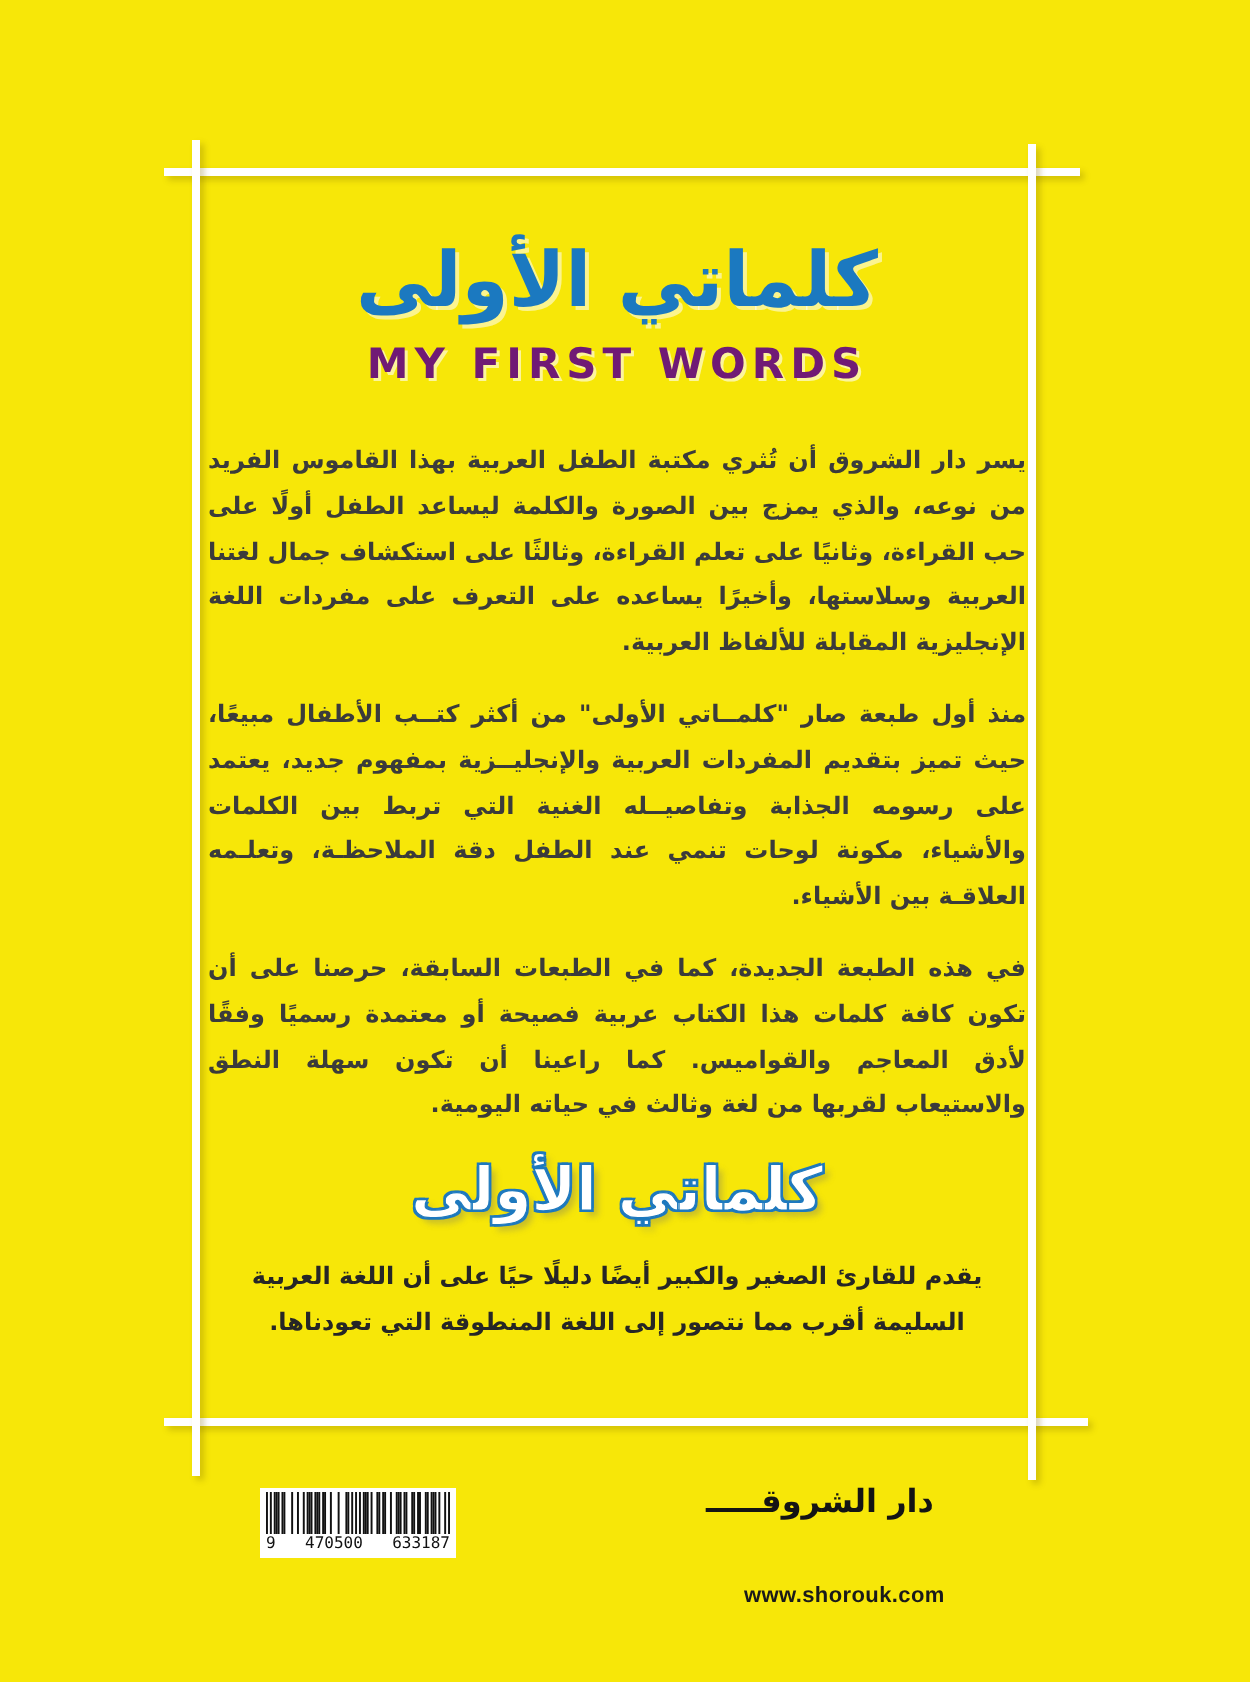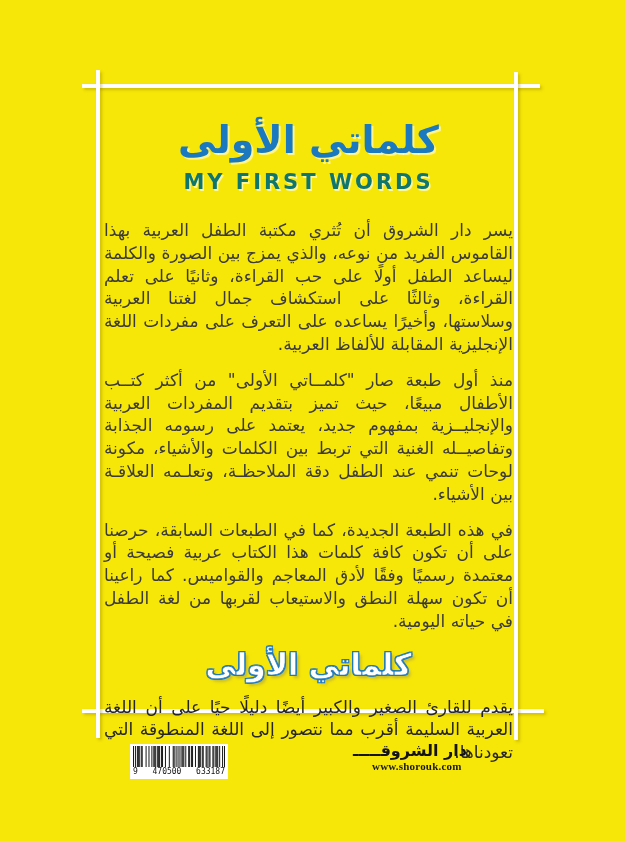--- a/index.html
+++ b/index.html
@@ -29,41 +29,42 @@
   }
   .title-ar {
     color: #1B79C0;
     font-size: 38px;
     font-weight: bold;
     line-height: 1.2;
     text-shadow: 2px 2px 0 rgba(255,255,255,0.55);
   }
   .title-en {
     margin-top: 6px;
-    color: #0f766e;
+    color: #701a75;
     font-size: 21px;
     font-weight: bold;
     letter-spacing: 3px;
     text-shadow: 1.5px 1.5px 0 rgba(255,255,255,0.6);
   }
 
   .text-col {
     position: absolute;
     left: 104px; top: 219px; width: 409px;
     direction: rtl;
   }
   .text-col p {
     margin: 0 0 13px 0;
-    font-weight: normal;
-    font-size: 17px;
+    font-weight: bold;
+    font-size: 12px;
     line-height: 22.8px;
     color: #3b3b3b;
     text-align: justify;
   }
   .text-col p.center-par {
+    text-align: center;
     color: #262626;
   }
   .mid-logo {
     direction: rtl;
     text-align: center;
     margin: 14px 0 14px 0;
     font-size: 30px;
     font-weight: bold;
     color: #ffffff;
     -webkit-text-stroke: 0.6px #1E79BE;
@@ -98,45 +99,46 @@
   }
   .publisher-name {
     direction: rtl;
     font-size: 16px;
     font-weight: bold;
     color: #141414;
     line-height: 18px;
     white-space: nowrap;
   }
   .publisher-url {
-    font-family: Liberation Serif, serif;
+    font-family: Liberation Sans, sans-serif;
     font-weight: bold;
     font-size: 11px;
     color: #1a1a1a;
     line-height: 13px;
     letter-spacing: 0.2px;
+    margin-top: 32px;
   }
 </style>
 </head>
 <body>
 
 <div class="frame-line fl-top"></div>
 <div class="frame-line fl-bottom"></div>
 <div class="frame-line fl-left"></div>
 <div class="frame-line fl-right"></div>
 
 <div class="header">
   <div class="title-ar">كلماتي الأولى</div>
   <div class="title-en">MY FIRST WORDS</div>
 </div>
 
 <div class="text-col">
   <p>يسر دار الشروق أن تُثري مكتبة الطفل العربية بهذا القاموس الفريد من نوعه، والذي يمزج بين الصورة والكلمة ليساعد الطفل أولًا على حب القراءة، وثانيًا على تعلم القراءة، وثالثًا على استكشاف جمال لغتنا العربية وسلاستها، وأخيرًا يساعده على التعرف على مفردات اللغة الإنجليزية المقابلة للألفاظ العربية.</p>
   <p>منذ أول طبعة صار "كلمــاتي الأولى" من أكثر كتــب الأطفال مبيعًا، حيث تميز بتقديم المفردات العربية والإنجليــزية بمفهوم جديد، يعتمد على رسومه الجذابة وتفاصيــله الغنية التي تربط بين الكلمات والأشياء، مكونة لوحات تنمي عند الطفل دقة الملاحظـة، وتعلـمه العلاقـة بين الأشياء.</p>
-  <p>في هذه الطبعة الجديدة، كما في الطبعات السابقة، حرصنا على أن تكون كافة كلمات هذا الكتاب عربية فصيحة أو معتمدة رسميًا وفقًا لأدق المعاجم والقواميس. كما راعينا أن تكون سهلة النطق والاستيعاب لقربها من لغة الطفل في حياته اليومية.</p>
+  <p>في هذه الطبعة الجديدة، كما في الطبعات السابقة، حرصنا على أن تكون كافة كلمات هذا الكتاب عربية فصيحة أو معتمدة رسميًا وفقًا لأدق المعاجم والقواميس. كما راعينا أن تكون سهلة النطق والاستيعاب لقربها من لغة وثالث في حياته اليومية.</p>
   <div class="mid-logo">كلماتي الأولى</div>
   <p class="center-par">يقدم للقارئ الصغير والكبير أيضًا دليلًا حيًا على أن اللغة العربية السليمة أقرب مما نتصور إلى اللغة المنطوقة التي تعودناها.</p>
 </div>
 
 <div class="barcode-box">
   <svg viewBox="0 0 95 21" preserveAspectRatio="none" fill="#111111" xmlns="http://www.w3.org/2000/svg">
       <rect x="0" y="0" width="1" height="21"></rect>
       <rect x="2" y="0" width="1" height="21"></rect>
       <rect x="4" y="0" width="1" height="21"></rect>
       <rect x="5" y="0" width="1" height="21"></rect>

